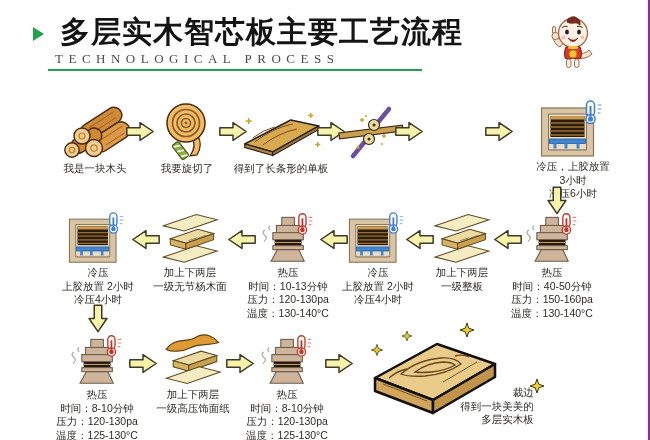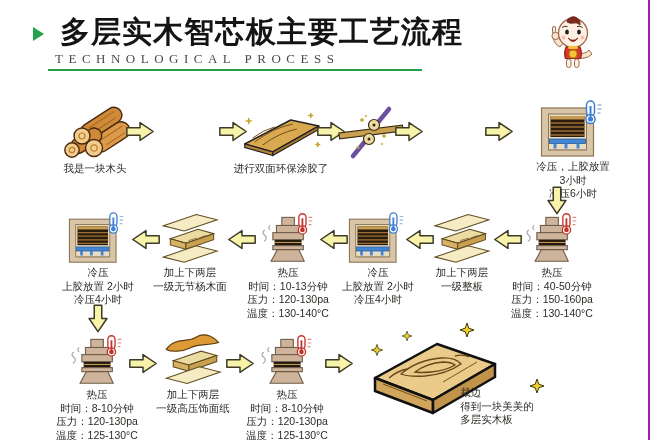--- a/index.html
+++ b/index.html
@@ -20,21 +20,21 @@
   .ib{display:flex;align-items:flex-end;justify-content:center;}
   .r1 .ib{height:58px;} .r2 .ib{height:52px;} .r3 .ib{height:52px;}
   .cap{font-size:10.5px;line-height:13.5px;color:#2e2b26;text-align:center;
        white-space:pre-line;margin-top:2px;}
   
   .arrow{position:absolute;width:32px;height:25px;}
   .a-r{transform:translateX(-50%);}
   .a-l{transform:translateX(-50%) rotate(180deg);}
   .a-d{transform:translateX(-50%) rotate(90deg);}
   .final-cap{position:absolute;transform:translateX(-50%);font-size:10.5px;line-height:13.5px;
-             color:#2e2b26;text-align:left;white-space:pre-line;}
+             color:#2e2b26;text-align:right;white-space:pre-line;}
   svg{display:block;}
 </style>
 </head>
 <body>
 
 <svg width="0" height="0" style="position:absolute" aria-hidden="true">
 <defs>
   <g id="def-arrow">
     <path d="M3 9 H17 V3.5 L31 13 L17 22.5 V17 H3 Z" fill="#f8f3aa" stroke="#3e3a28" stroke-width="1.6" stroke-linejoin="round"></path>
   </g>
@@ -147,36 +147,53 @@
           <circle cx="14" cy="44" r="2.7" fill="none" stroke="#b9812f" stroke-width="1.2"></circle>
     </svg>
       </div>
     <div class="cap">我是一块木头</div>
   </div>
 
   <svg class="arrow a-r" style="left:140px;top:119px" viewBox="0 0 34 26">
       <use href="#def-arrow"></use>
     </svg>
 
+  <div class="step r1" style="left:187px;top:102px">
+    <div class="ib">
+        <svg width="54" height="58" viewBox="0 0 54 58">
+      <path d="M38 34 q5 9 -1 19 l-7 1 q7 -10 2 -18 Z" fill="#f2bc66" stroke="#4a2a0e" stroke-width="1.3"></path>
+      <circle cx="26" cy="21" r="19" fill="#f2bc66" stroke="#4a2a0e" stroke-width="1.5"></circle>
+      <circle cx="26" cy="21" r="13.5" fill="none" stroke="#8a5a20" stroke-width="1.7"></circle>
+      <circle cx="26" cy="21" r="9" fill="none" stroke="#8a5a20" stroke-width="1.7"></circle>
+      <circle cx="26" cy="21" r="4.5" fill="none" stroke="#8a5a20" stroke-width="1.7"></circle>
+      <circle cx="26" cy="21" r="1.4" fill="#8a5a20"></circle>
+      <g transform="translate(18 39) rotate(52)">
+        <rect x="0" y="0" width="18" height="8" rx="2" fill="#8fae3f" stroke="#44551a" stroke-width="1.2"></rect>
+        <path d="M5 1 l-3 6 M11 1 l-3 6 M17 1 l-3 6" stroke="#ffffff" stroke-width="1.6"></path>
+      </g>
+    </svg>
+      </div>
+    <div class="cap">我要旋切了</div>
+  </div>
 
   <svg class="arrow a-r" style="left:233px;top:119px" viewBox="0 0 34 26">
       <use href="#def-arrow"></use>
     </svg>
 
   <div class="step r1" style="left:281px;top:102px">
     <div class="ib">
         <svg width="84" height="50" viewBox="0 0 84 50">
       <path d="M10 8 v6 M7 11 h6 M72 3 v5 M69.5 5.5 h5 M79 32 v5 M76.5 34.5 h5" stroke="#c9a227" stroke-width="1.5"></path>
       <path d="M6 34 L52 10 L80 16 L34 42 Z" fill="#d9a94f" stroke="#222222" stroke-width="1.5" stroke-linejoin="round"></path>
       <path d="M6 34 L34 42 L34 45.5 L6 37.5 Z" fill="#b9823a" stroke="#222222" stroke-width="1.2"></path>
       <path d="M34 42 L80 16 L80 19.5 L34 45.5 Z" fill="#a8752f" stroke="#222222" stroke-width="1.2"></path>
       <path d="M16 32 q18 -14 38 -18 M24 35 q16 -12 34 -16 M14 28 q10 -8 22 -11" stroke="#7a4a16" stroke-width="1" fill="none"></path>
     </svg>
       </div>
-    <div class="cap">进行双面环保涂胶了</div>
+    <div class="cap">得到了长条形的单板</div>
   </div>
 
   <svg class="arrow a-r" style="left:331px;top:119px" viewBox="0 0 34 26">
       <use href="#def-arrow"></use>
     </svg>
 
   <div class="step r1" style="left:371px;top:102px">
     <div class="ib">
         <svg width="66" height="56" viewBox="0 0 66 56">
       <line x1="51" y1="5" x2="37" y2="22" stroke="#6b4fa1" stroke-width="4.5" stroke-linecap="round"></line>

